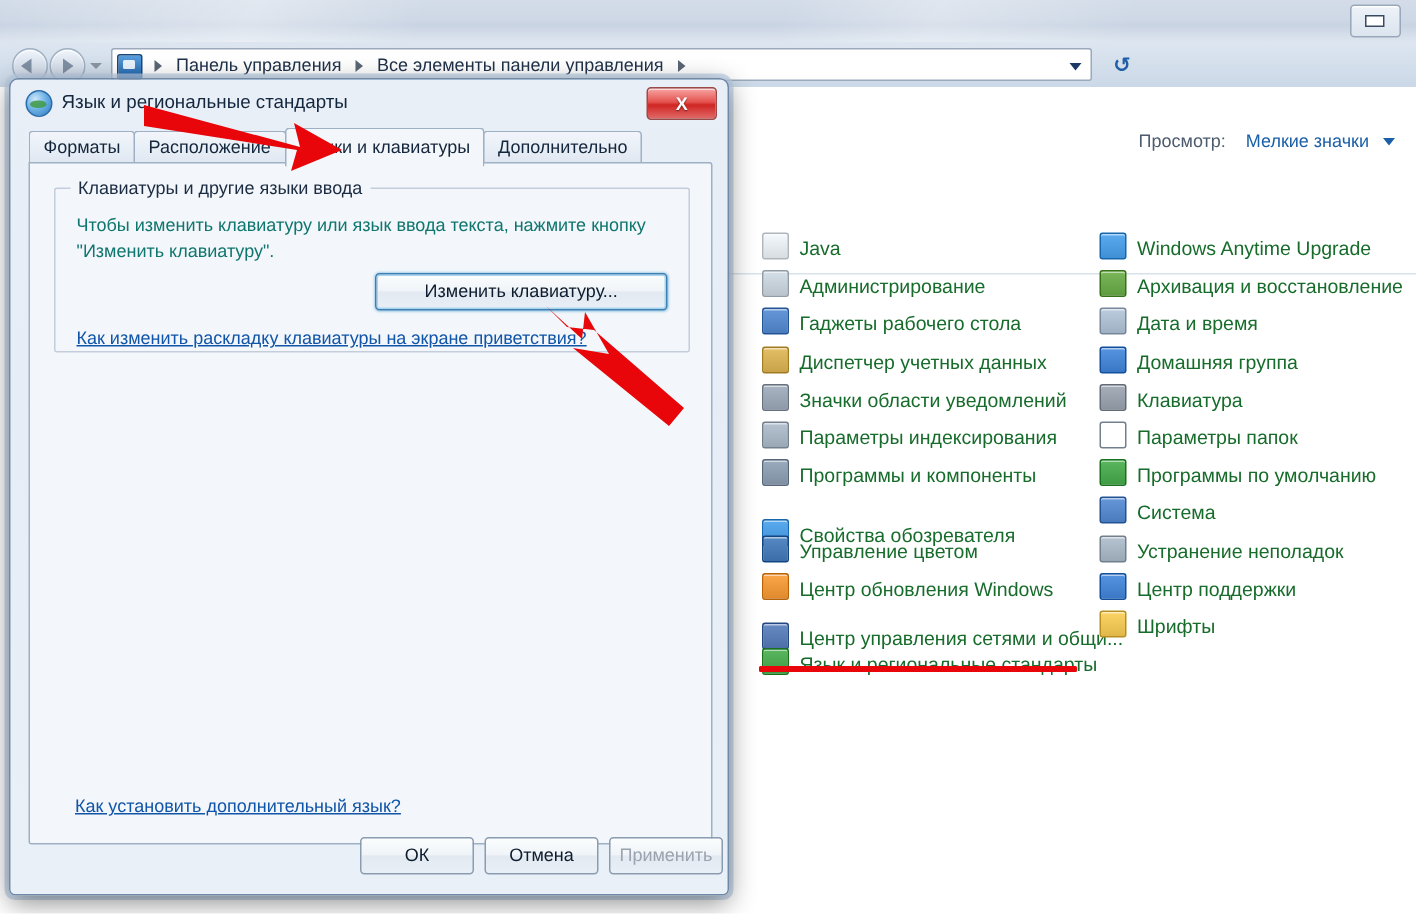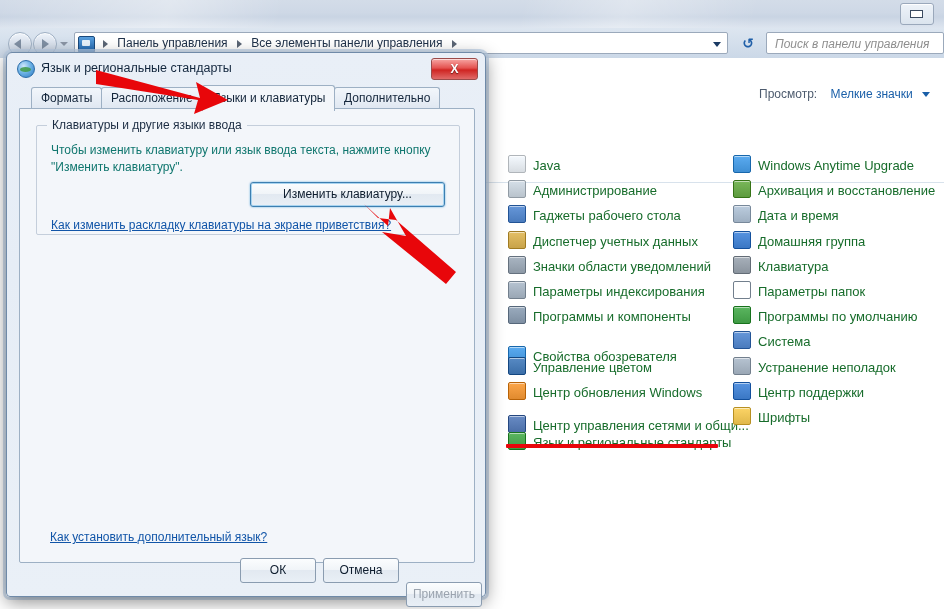--- a/index.html
+++ b/index.html
@@ -169,21 +169,21 @@
   .dlg-close{
     position:absolute;right:7px;top:5px;width:45px;height:20px;
     border:1px solid #9b4a49;border-radius:3px;
     background:linear-gradient(to bottom,#f7a6a3 0%,#e4524f 45%,#cf2522 55%,#e06a68 100%);
     box-shadow:inset 0 1px 0 rgba(255,255,255,.6);
     color:#fff;font-weight:bold;font-size:12px;text-align:center;line-height:20px;
     text-shadow:0 1px 1px rgba(0,0,0,.5);cursor:pointer;
   }
 
   
-  .tabstrip{position:absolute;left:12px;top:32px;width:456px;height:24px;margin-left:12px;}
+  .tabstrip{position:absolute;left:12px;top:32px;width:456px;height:24px;}
   .tab{
     position:absolute;top:2px;height:22px;line-height:21px;
     padding:0 9px;font-size:12px;color:#14263b;box-sizing:border-box;
     border:1px solid #9db0c4;border-bottom:none;border-radius:3px 3px 0 0;
     background:linear-gradient(to bottom,#f2f6fb,#dfe7f1);
     cursor:pointer;white-space:nowrap;
   }
   .tab.active{
     top:0;height:26px;line-height:24px;z-index:3;
     background:#f3f6fa;border-color:#9db0c4;
@@ -225,21 +225,21 @@
   }
   #link-welcome{position:absolute;left:14px;top:92px;}
   #link-install{position:absolute;left:30px;top:421px;}
 
   .dlg-footer{position:absolute;left:0;bottom:12px;width:480px;height:26px;}
   .dlg-footer .btn{
     position:absolute;top:0;width:76px;height:25px;line-height:23px;
   }
   #btn-ok{left:233px;}
   #btn-cancel{left:316px;}
-  #btn-apply{left:399px;margin-top:24px;}
+  #btn-apply{left:399px;}
 </style>
 </head>
 <body>
 
 <div id="explorer">
 
   <div class="glass-top"></div>
   <div class="win-btn-restore">
     <i></i>
   </div>
@@ -260,23 +260,20 @@
         <span class="c">Панель управления</span>
         <span class="crumb-sep"></span>
         <span class="c">Все элементы панели управления</span>
         <span class="crumb-sep"></span>
       </div>
       <div class="addr-dd"></div>
     </div>
 
     <div class="refresh">↺</div>
 
-    <div class="search-box">
-      <div class="ph">Поиск в панели управления</div>
-    </div>
   </div>
 
   <div class="content">
     <div class="content-sep"></div>
 
     <div class="view-row">
       <span class="lbl">Просмотр:</span>
       <span class="val">Мелкие значки</span>
       <span class="caret"></span>
     </div>

